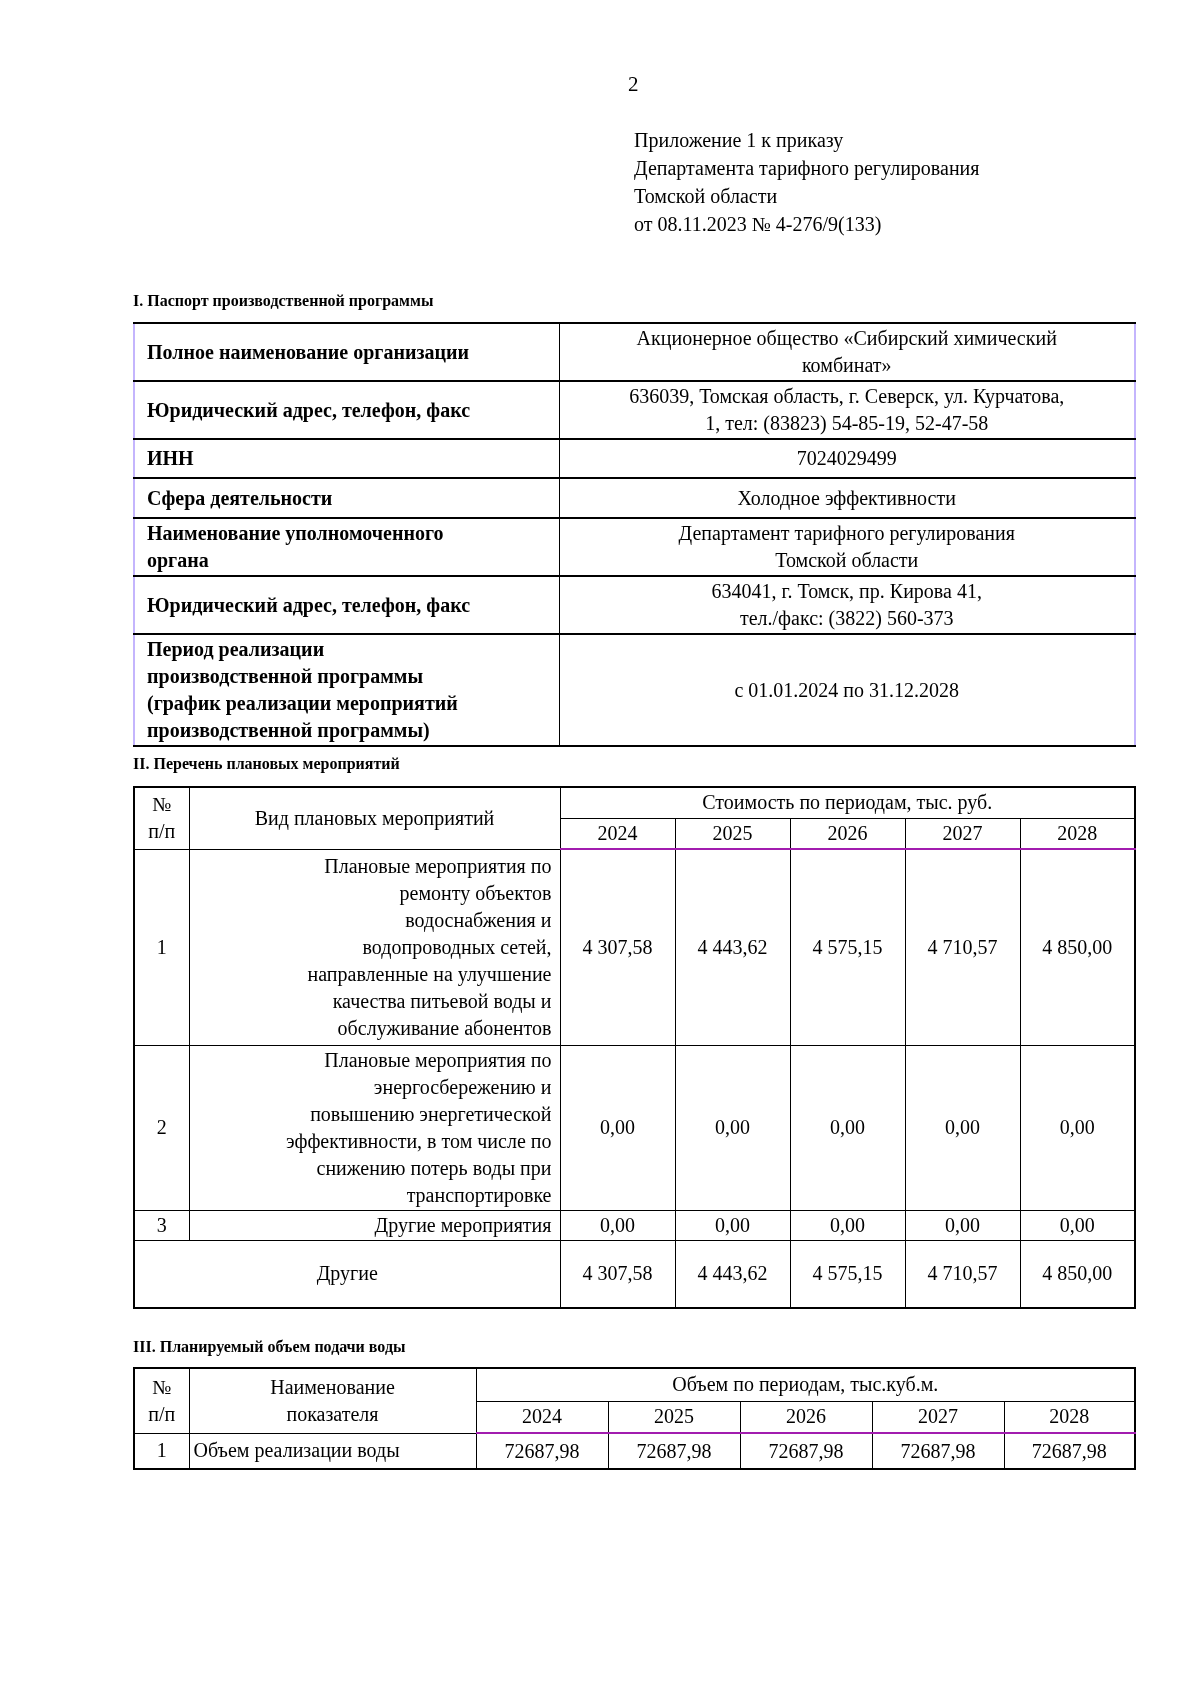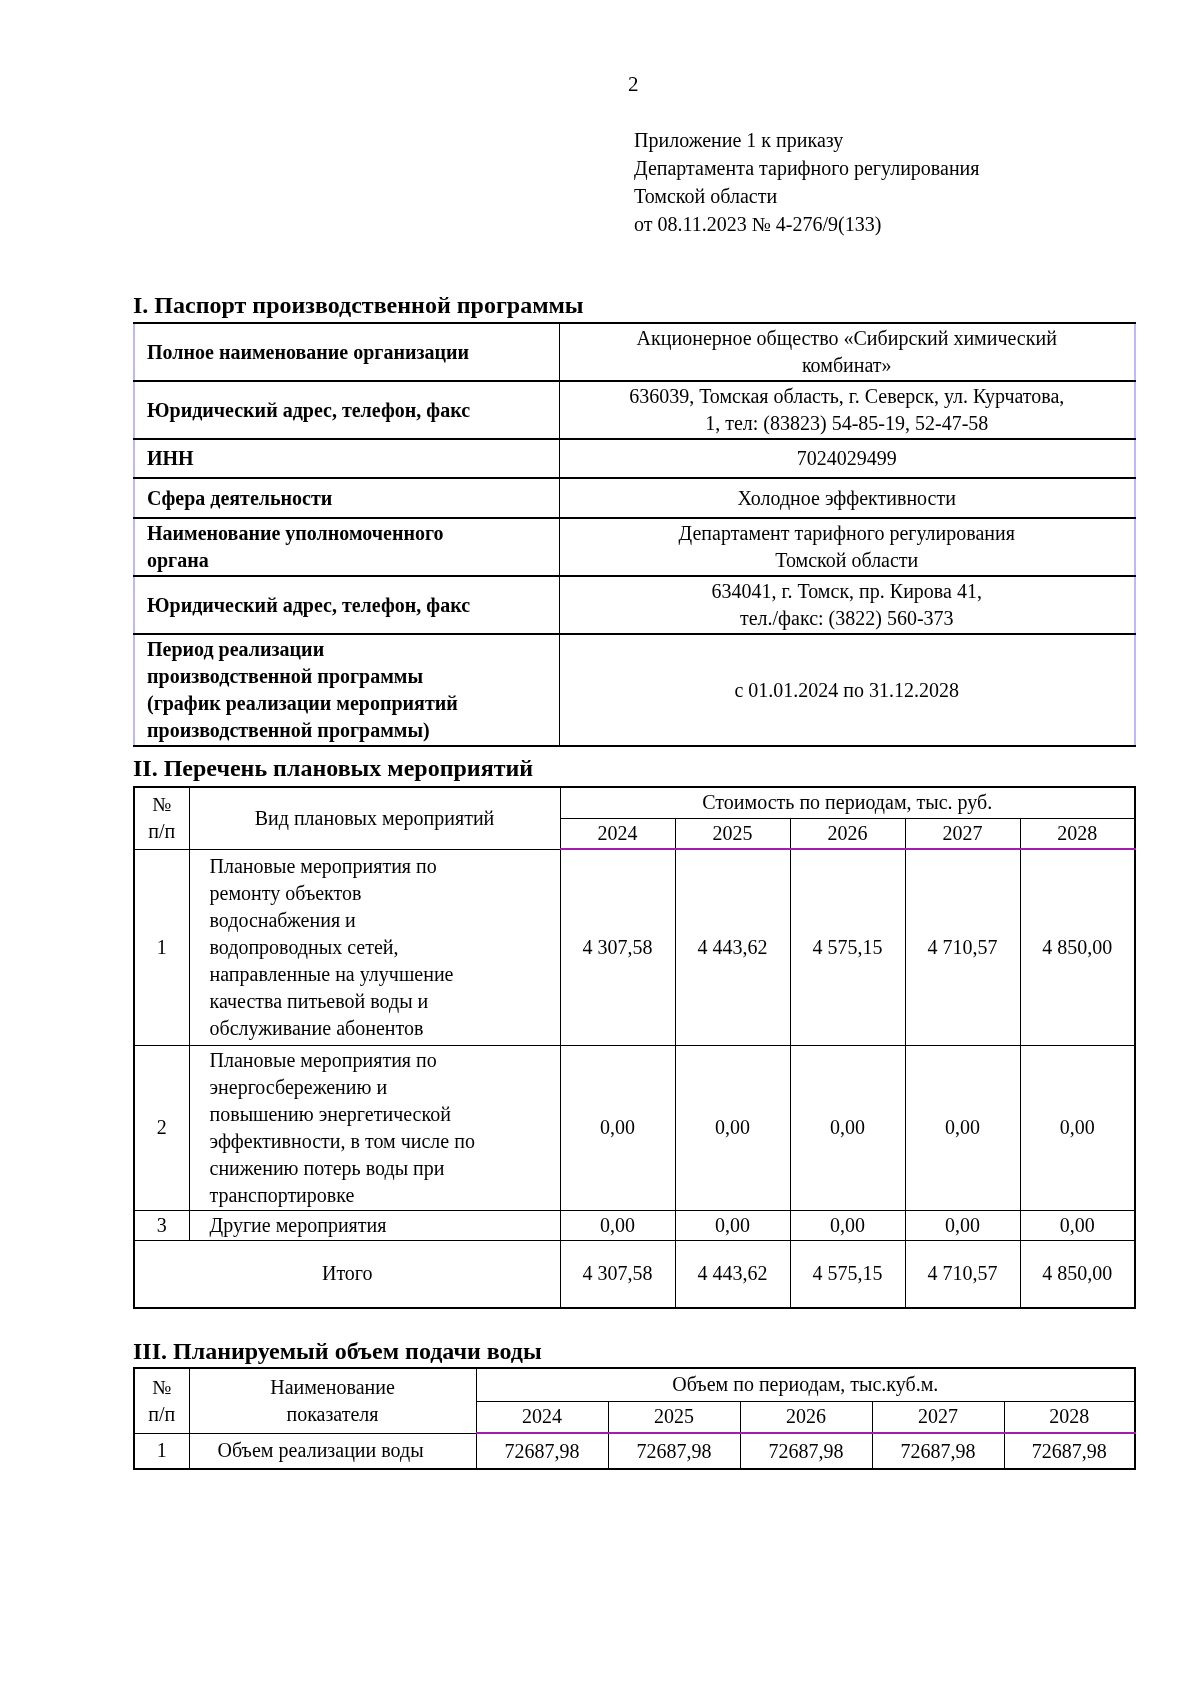--- a/index.html
+++ b/index.html
@@ -14,21 +14,21 @@
   .pagenum{
     position:absolute;left:628px;top:72px;
     font-size:21px;
   }
   .appendix{
     position:absolute;left:634px;top:126px;
     font-size:20px;line-height:28px;
   }
   .sec-title{
     position:absolute;left:133px;
-    font-size:24px;font-weight:bold;
+    font-size:16px;font-weight:bold;
     white-space:nowrap;
   }
   #sec1-title{top:292px;}
   #sec2-title{top:755px;}
   #sec3-title{top:1338px;}
   table{
     position:absolute;left:133px;
     border-collapse:collapse;
     table-layout:fixed;
     width:1001px;
@@ -49,22 +49,22 @@
   
   #table1{border:2px solid #c4b5fd;}
   #table1 td{border-top:2px solid #000;border-bottom:2px solid #000;}
   #table1 .lbl{
     font-weight:bold;text-align:left;padding-left:12px;
   }
   
   #table2,#table3{border:2px solid #000;}
   #table2 th,#table3 th{padding:1px 4px;}
   .hdr-years th{border-bottom:2px solid #a21caf;}
-  #table2 .kind{text-align:left;padding-left:20px;}
-  #table3 .name{text-align:left;padding-left:28px;}
+  #table2 .kind{text-align:right;padding-left:14px;}
+  #table3 .name{text-align:left;padding-left:4px;}
   .total-row td{border-top:1px solid #000;}
 </style>
 </head>
 <body>
 
 <div class="page">
 
   <div class="pagenum">2</div>
 
   <div class="appendix">
@@ -179,21 +179,21 @@
     <tr style="height:28px">
       <td>3</td>
       <td class="kind pl">Другие мероприятия</td>
       <td>0,00</td>
       <td>0,00</td>
       <td>0,00</td>
       <td>0,00</td>
       <td>0,00</td>
     </tr>
     <tr class="total-row" style="height:68px">
-      <td colspan="2">Итого</td>
+      <td colspan="2">Другие</td>
       <td>4 307,58</td>
       <td>4 443,62</td>
       <td>4 575,15</td>
       <td>4 710,57</td>
       <td>4 850,00</td>
     </tr>
   </tbody>
     </table>
 
   <div class="sec-title" id="sec3-title">III. Планируемый объем подачи воды</div>

